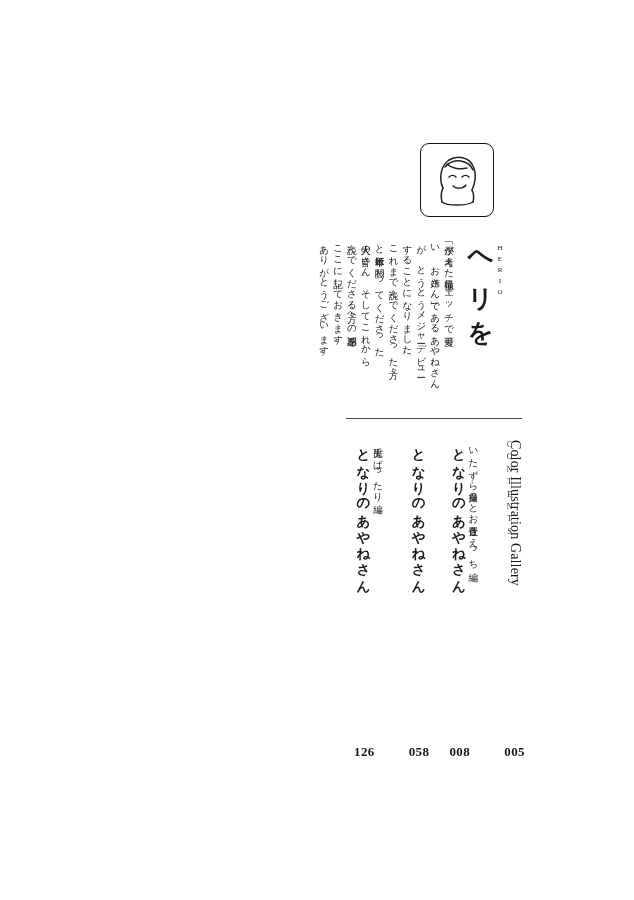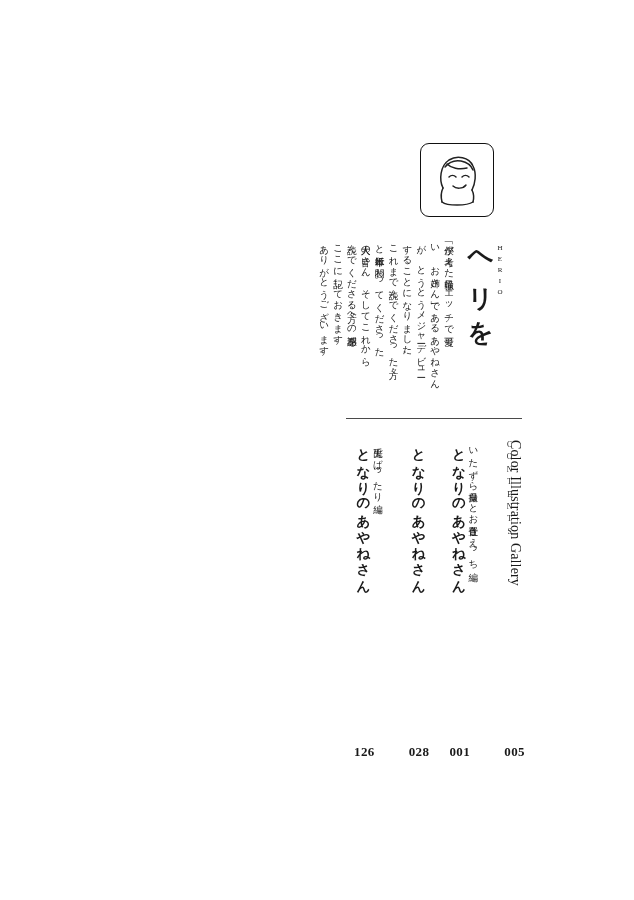--- a/index.html
+++ b/index.html
@@ -246,27 +246,27 @@
     <div class="toc-entry">
       <div class="toc-leader"></div>
       <div class="toc-title latin">Color Illustration Gallery</div>
       <div class="toc-page">005</div>
     </div>
 
     <div class="toc-entry with-sub">
       <div class="toc-leader"></div>
       <div class="toc-title">となりのあやねさん</div>
       <div class="toc-sub">いたずら自撮りとお仕置きえっち編</div>
-      <div class="toc-page">001</div>
+      <div class="toc-page">008</div>
     </div>
 
     <div class="toc-entry">
       <div class="toc-leader"></div>
       <div class="toc-title">となりのあやねさん</div>
-      <div class="toc-page">028</div>
+      <div class="toc-page">058</div>
     </div>
 
     <div class="toc-entry with-sub">
       <div class="toc-leader"></div>
       <div class="toc-title">となりのあやねさん</div>
       <div class="toc-sub">出先でばったり編</div>
       <div class="toc-page">126</div>
     </div>
 
   </div>

